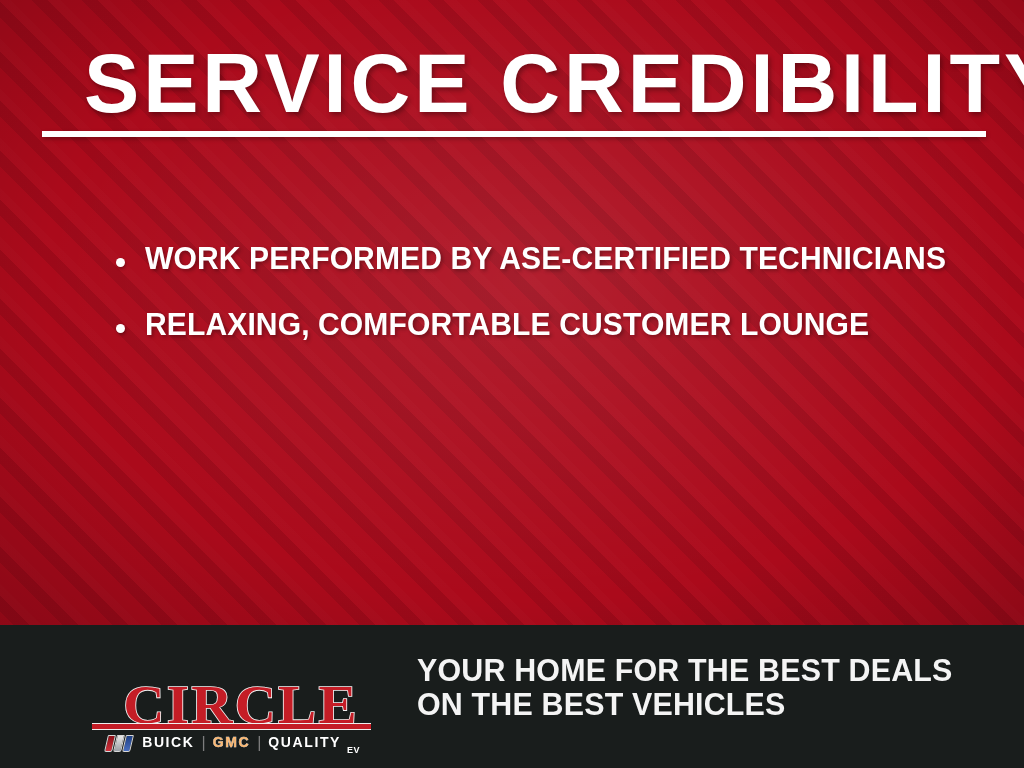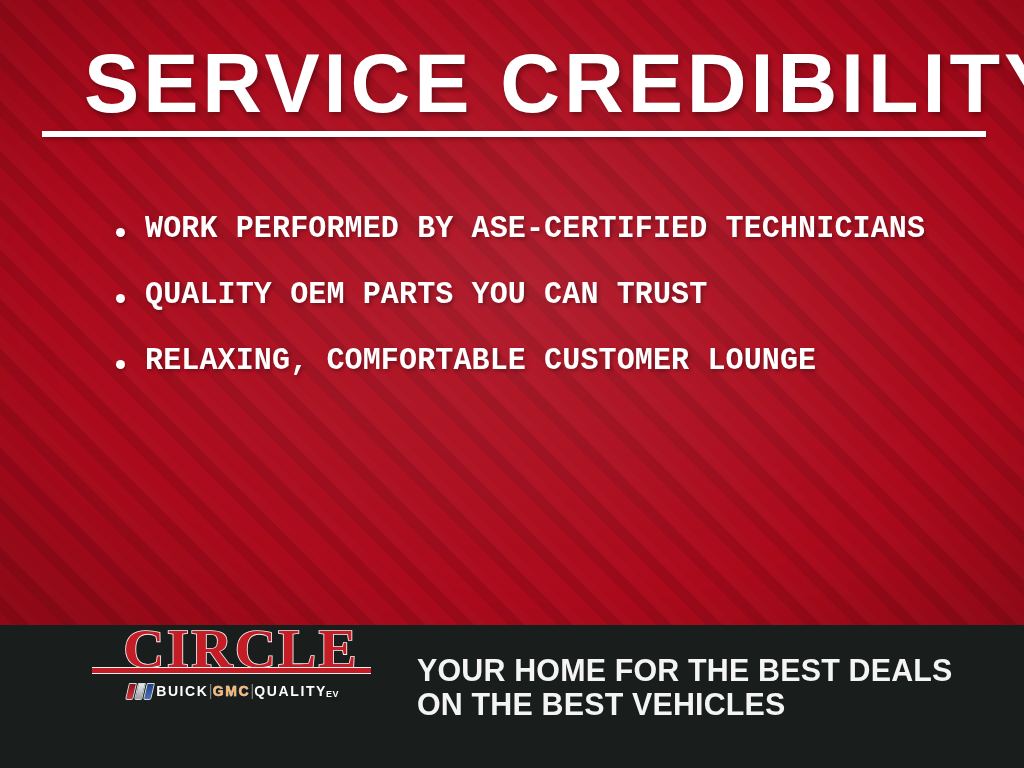--- a/index.html
+++ b/index.html
@@ -71,23 +71,22 @@
     width: 944px;
     height: 6px;
     background: #ffffff;
     box-shadow: 1px 2px 4px rgba(0,0,0,0.3);
   }
 
   
   .bullets {
     position: absolute;
     left: 116px;
-    top: 212px;
+    top: 242px;
     width: 880px;
-    font-family: Liberation Mono, monospace;
   }
   .bullet-row {
     position: relative;
     height: 66px;
     display: flex;
     align-items: flex-start;
   }
   .bullet-dot {
     width: 9px;
     height: 9px;
@@ -118,21 +117,21 @@
     width: 1024px;
     height: 143px;
     background: #191d1c;
     overflow: hidden;
   }
 
   
   .logo {
     position: absolute;
     left: 90px;
-    top: 622px;
+    top: 678px;
     width: 285px;
     height: 86px;
   }
   .logo-word {
     position: absolute;
     left: 0;
     top: 0;
     width: 285px;
     text-align: center;
     font-family: "Liberation Serif", "DejaVu Serif", serif;
@@ -157,22 +156,23 @@
     border-bottom: 1.5px solid #f0f0f0;
     box-sizing: border-box;
   }
   .brand-strip {
     position: absolute;
     left: 2px;
     top: 57px;
     width: 282px;
     height: 24px;
     display: flex;
-    align-items: center;
+    align-items: flex-start;
     justify-content: center;
+    gap: 7px;
   }
   .tri-shield {
     display: flex;
     align-items: center;
     gap: 1px;
     margin-right: 3px;
   }
   .shield {
     width: 8px;
     height: 17px;
@@ -239,24 +239,20 @@
     <div class="vignette"></div>
   </div>
 
   <div class="title">SERVICE CREDIBILITY</div>
   <div class="title-rule"></div>
 
   <div class="bullets">
     <div class="bullet-row">
       <span class="bullet-dot"></span>
       <span class="bullet-text">WORK PERFORMED BY ASE-CERTIFIED TECHNICIANS</span>
-    </div>
-    <div class="bullet-row">
-      <span class="bullet-dot"></span>
-      <span class="bullet-text">QUALITY OEM PARTS YOU CAN TRUST</span>
     </div>
     <div class="bullet-row">
       <span class="bullet-dot"></span>
       <span class="bullet-text">RELAXING, COMFORTABLE CUSTOMER LOUNGE</span>
     </div>
   </div>
 
   <div class="footer"></div>
 
   <div class="logo">

